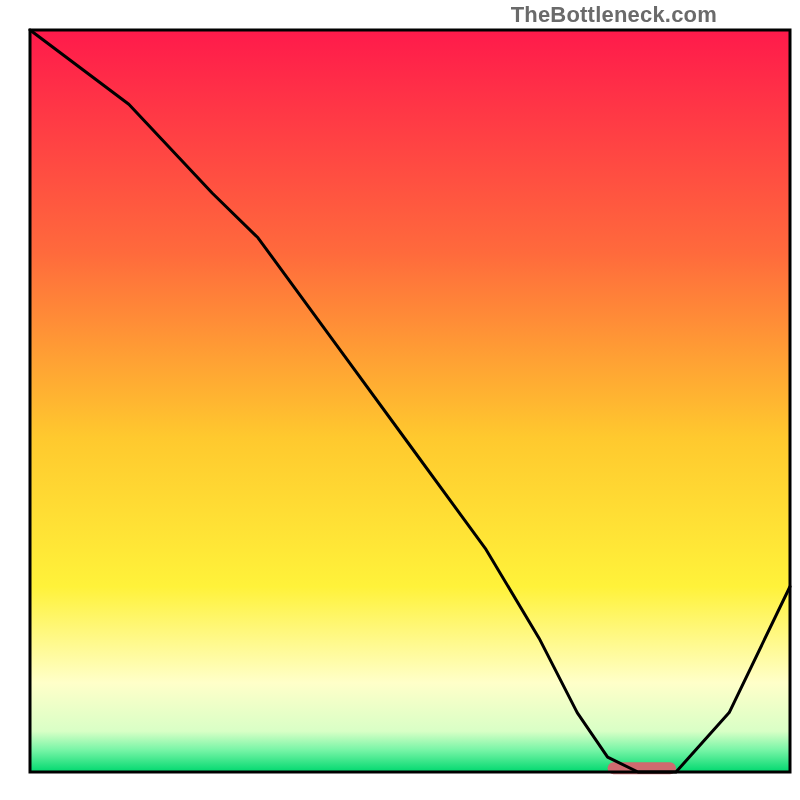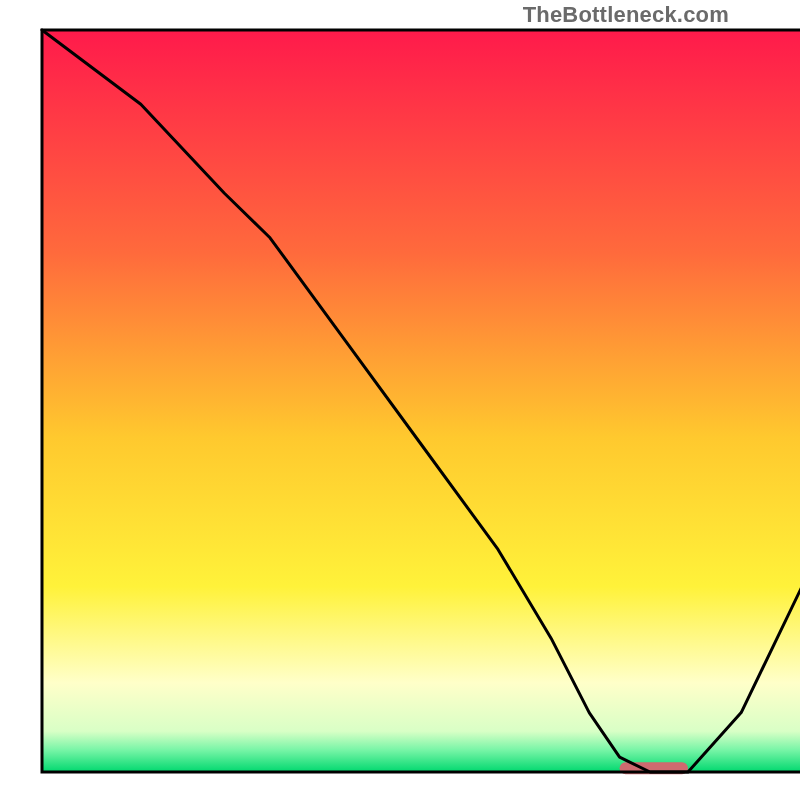--- a/index.html
+++ b/index.html
@@ -7,21 +7,20 @@
     padding: 0;
     width: 800px;
     height: 800px;
     background: #ffffff;
     font-family: Arial, Helvetica, sans-serif;
   }
   .wrap {
     position: relative;
     width: 723px;
     height: 800px;
-    margin-left: 12px;
   }
   .watermark {
     position: absolute;
     top: 2px;
     right: 6px;
     font-size: 22px;
     font-weight: 600;
     color: #6a6a6a;
     letter-spacing: 0.2px;
   }

